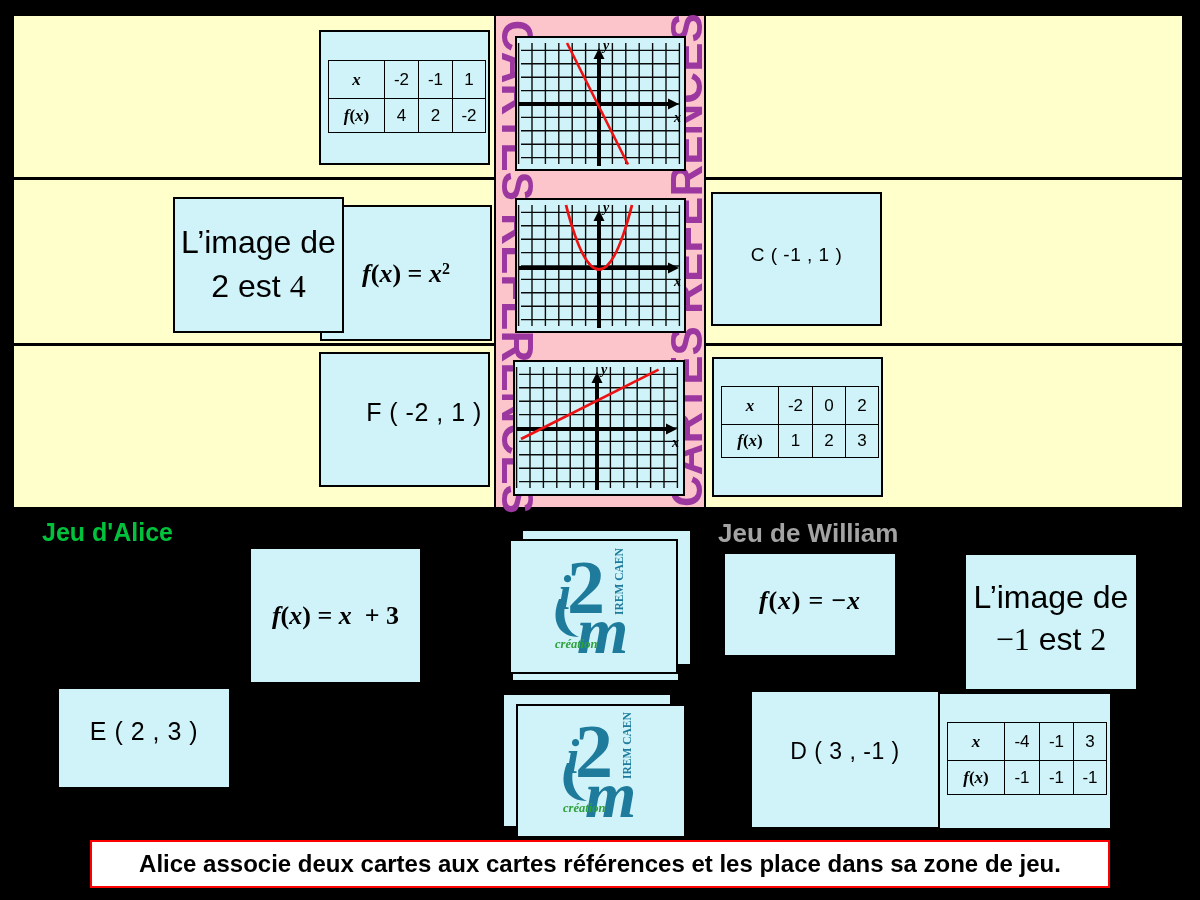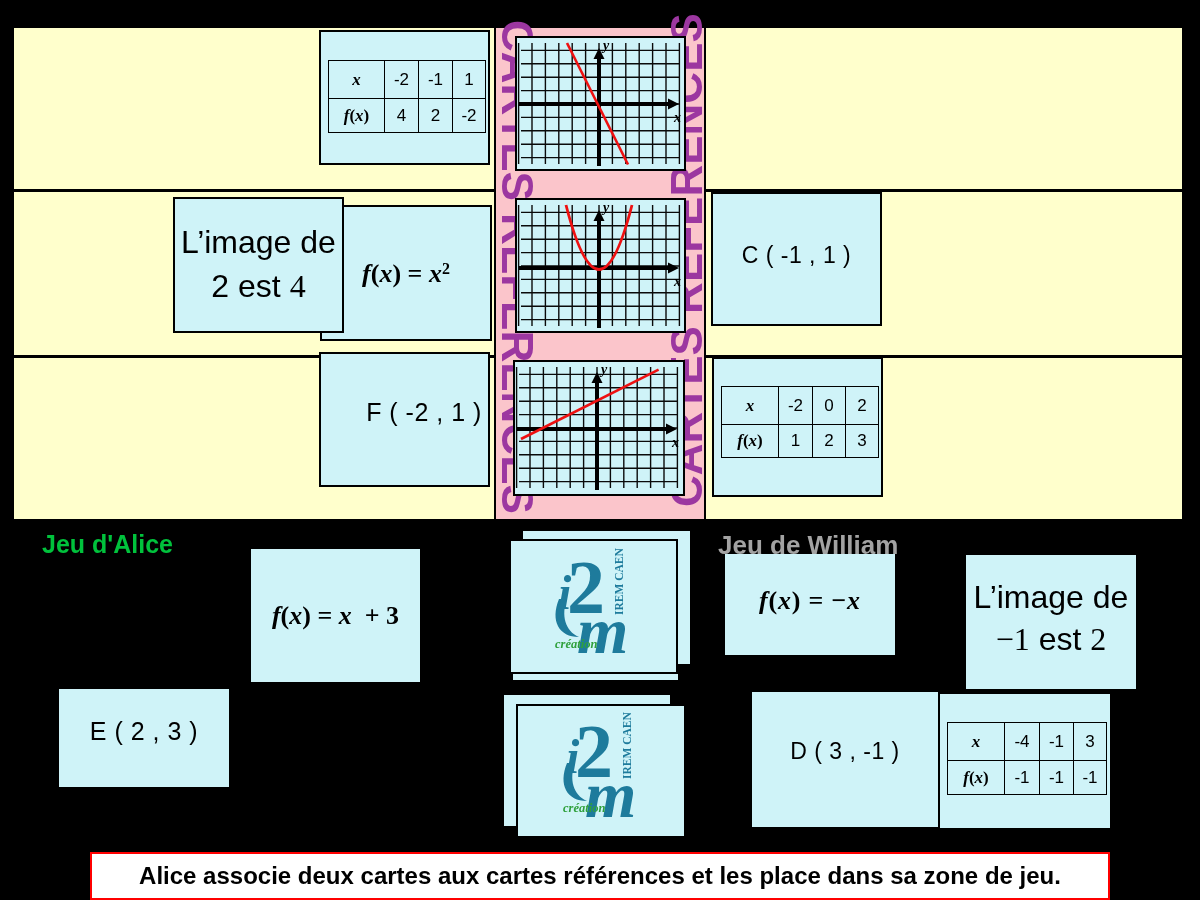--- a/index.html
+++ b/index.html
@@ -1,17 +1,17 @@
 <!DOCTYPE html>
 <html><head>
 <meta charset="utf-8">
 <style>
   html,body{margin:0;padding:0;background:#000;width:1200px;height:900px;overflow:hidden;}
   body{position:relative;font-family:"Liberation Sans", sans-serif;}
-  .abs{position:absolute;box-sizing:border-box;margin-top:12px;}
+  .abs{position:absolute;box-sizing:border-box;}
   .card{position:absolute;box-sizing:border-box;background:#CFF3F8;}
   .ctext{display:flex;align-items:center;justify-content:center;color:#000;}
   .vtext{position:absolute;transform-origin:0 0;
          color:#9C37A0;font-weight:bold;font-size:44px;letter-spacing:0;
          text-align:center;white-space:nowrap;}
   table.tb{border-collapse:collapse;table-layout:fixed;}
   table.tb td{border:1.8px solid #000;text-align:center;vertical-align:middle;
       font-size:17px;padding:0;}
   .mh{font-family:"Liberation Serif",serif;font-style:italic;font-weight:bold;}
   .eq{font-family:"Liberation Serif",serif;font-weight:bold;font-style:italic;}
@@ -160,21 +160,21 @@
 </div>
 
 <div class="card ctext" style="left:320px;top:205px;width:172px;height:136px;border:2px solid #000;font-size:26px;">
   <span><span class="eq">f</span><span class="equ">(</span><span class="eq">x</span><span class="equ">)&nbsp;=&nbsp;</span><span class="eq">x</span><span class="equ" style="font-size:16px;vertical-align:8px;">2</span></span>
 </div>
 
 <div class="card" style="left:173px;top:197px;width:171px;height:136px;border:2px solid #000;font-size:32px;text-align:center;">
   <div style="margin-top:21px;line-height:44px;">L’image de<br>2 est <span style="font-family:'Liberation Serif',serif;">4</span></div>
 </div>
 
-<div class="card ctext" style="left:711px;top:192px;width:171px;height:134px;border:2px solid #000;font-size:23px;letter-spacing:0.5px;">
+<div class="card ctext" style="left:711px;top:192px;width:171px;height:134px;border:2px solid #000;font-size:19px;letter-spacing:0.5px;">
   <span style="margin-top:-8px;">C ( -1 , 1 )</span>
 </div>
 
 <div class="card ctext" style="left:319px;top:352px;width:171px;height:135px;border:2px solid #000;font-size:25px;letter-spacing:0.5px;">
   <span style="margin-top:-14px;margin-left:39px;">F ( -2 , 1 )</span>
 </div>
 
 <div class="card" style="left:712px;top:357px;width:171px;height:140px;border:2px solid #000;">
   <table class="tb" style="position:absolute;left:7px;top:27px;width:153px;height:71px;">
     <tbody>

